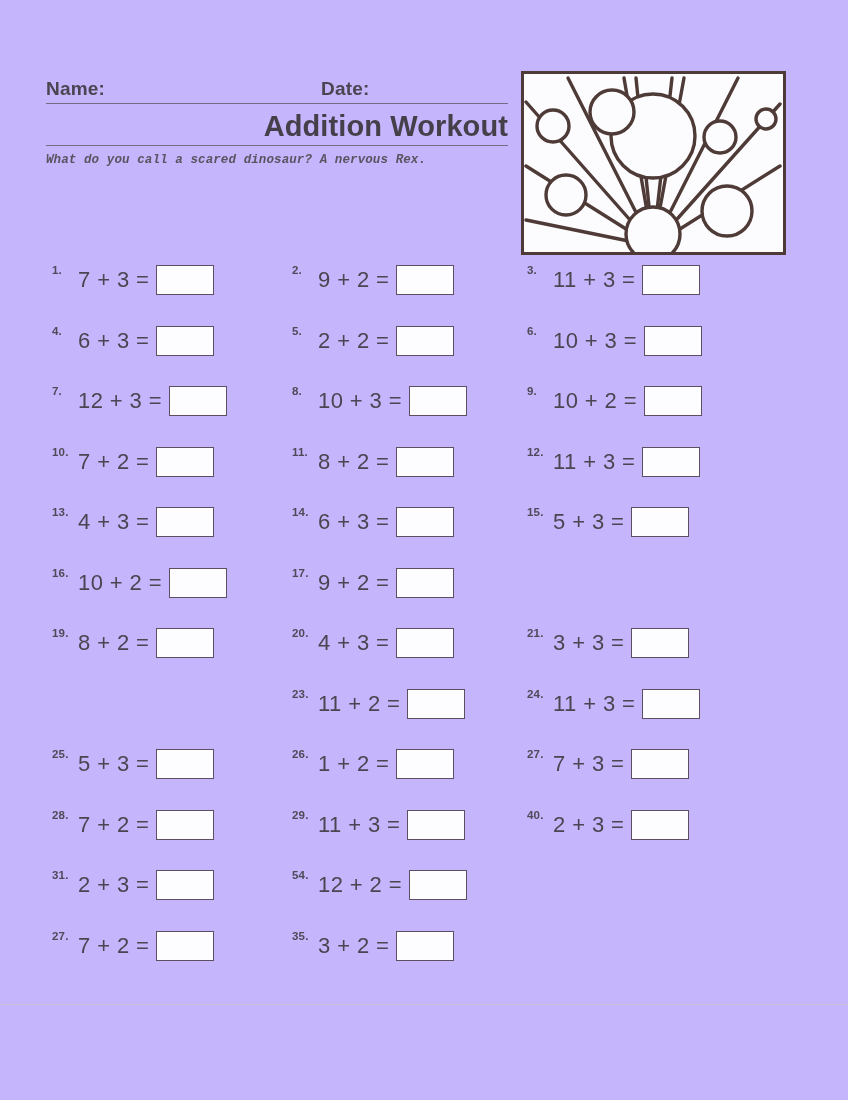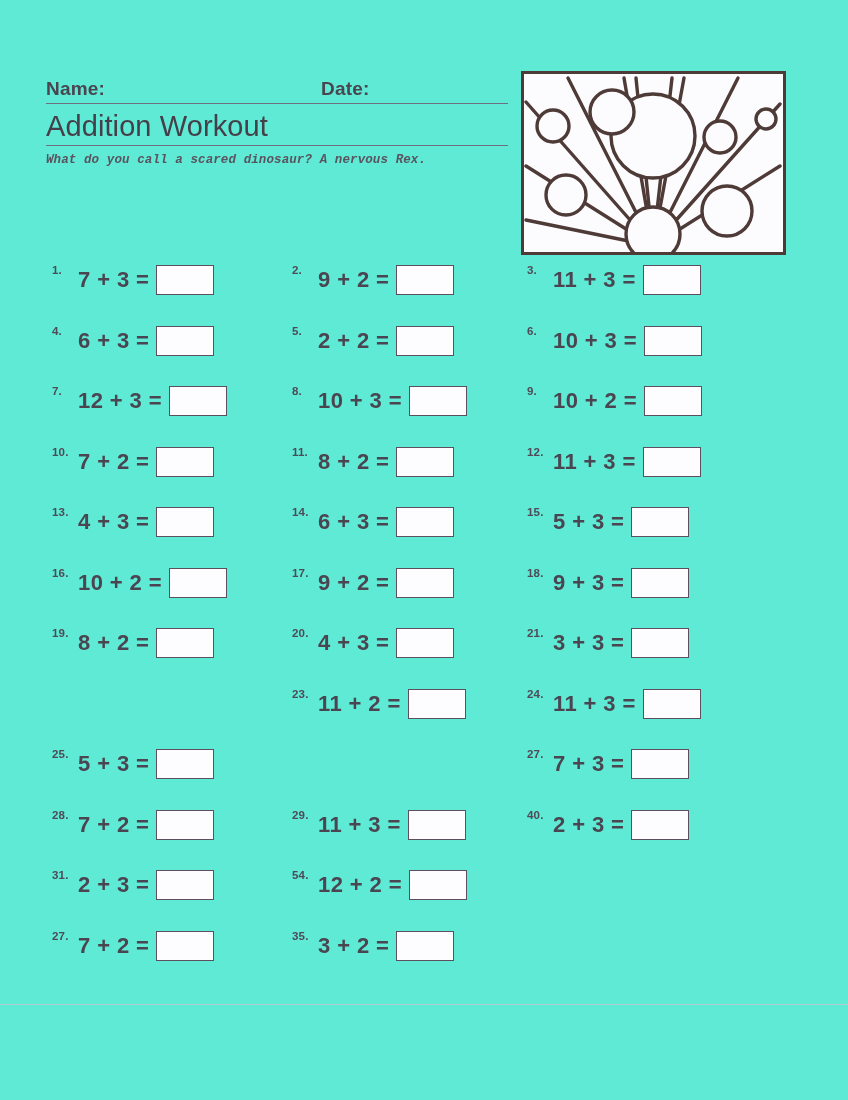--- a/index.html
+++ b/index.html
@@ -17,21 +17,21 @@
     overflow: hidden;
     color: #4b4750;
   }
 
   
   #sheet {
     position: absolute;
     left: 0; top: 0;
     width: 848px;
     height: 1100px;
-    background: #5eead4;
+    background: #c4b5fd;
   }
 
   
   #header {
     position: absolute;
     left: 46px;
     top: 72px;
     width: 462px;
   }
   .name-date-row {
@@ -47,25 +47,26 @@
   .nd-date { }
   .rule {
     height: 0;
     border-top: 1.6px solid #6f6478;
     margin-top: 3px;
     width: 462px;
     opacity: .92;
   }
   #worksheet-title {
     font-size: 29px;
-    font-weight: normal;
+    font-weight: bold;
     color: #453f4a;
     letter-spacing: .1px;
     margin-top: 6px;
     line-height: 1.12;
+    text-align: right;
   }
   #subtitle {
     font-size: 12.5px;
     font-style: italic;
     font-weight: bold;
     color: #5a5460;
     margin-top: 7px;
     letter-spacing: .1px;
     font-family: Liberation Mono, monospace;
   }
@@ -114,21 +115,20 @@
     min-width: 22px;
     text-align: left;
     letter-spacing: .2px;
   }
   .expr {
     font-size: 22px;
     color: #4a4550;
     white-space: nowrap;
     margin-left: 4px;
     letter-spacing: .4px;
-    font-weight: bold;
   }
   .answer-box {
     width: 58px;
     height: 30px;
     border: 1.7px solid #5e4f60;
     background: #fdfdff;
     margin-left: 7px;
     box-sizing: border-box;
   }
 
@@ -286,25 +286,20 @@
         <div class="cell col-0">
           <span class="qnum">16.</span>
           <span class="expr">10 + 2 =</span>
           <div class="answer-box"></div>
         </div>
         <div class="cell col-1">
           <span class="qnum">17.</span>
           <span class="expr">9 + 2 =</span>
           <div class="answer-box"></div>
         </div>
-        <div class="cell col-2">
-          <span class="qnum">18.</span>
-          <span class="expr">9 + 3 =</span>
-          <div class="answer-box"></div>
-        </div>
       </div>
       <div class="prow">
         <div class="cell col-0">
           <span class="qnum">19.</span>
           <span class="expr">8 + 2 =</span>
           <div class="answer-box"></div>
         </div>
         <div class="cell col-1">
           <span class="qnum">20.</span>
           <span class="expr">4 + 3 =</span>
@@ -327,20 +322,25 @@
           <span class="expr">11 + 3 =</span>
           <div class="answer-box"></div>
         </div>
       </div>
       <div class="prow">
         <div class="cell col-0">
           <span class="qnum">25.</span>
           <span class="expr">5 + 3 =</span>
           <div class="answer-box"></div>
         </div>
+        <div class="cell col-1">
+          <span class="qnum">26.</span>
+          <span class="expr">1 + 2 =</span>
+          <div class="answer-box"></div>
+        </div>
         <div class="cell col-2">
           <span class="qnum">27.</span>
           <span class="expr">7 + 3 =</span>
           <div class="answer-box"></div>
         </div>
       </div>
       <div class="prow">
         <div class="cell col-0">
           <span class="qnum">28.</span>
           <span class="expr">7 + 2 =</span>

